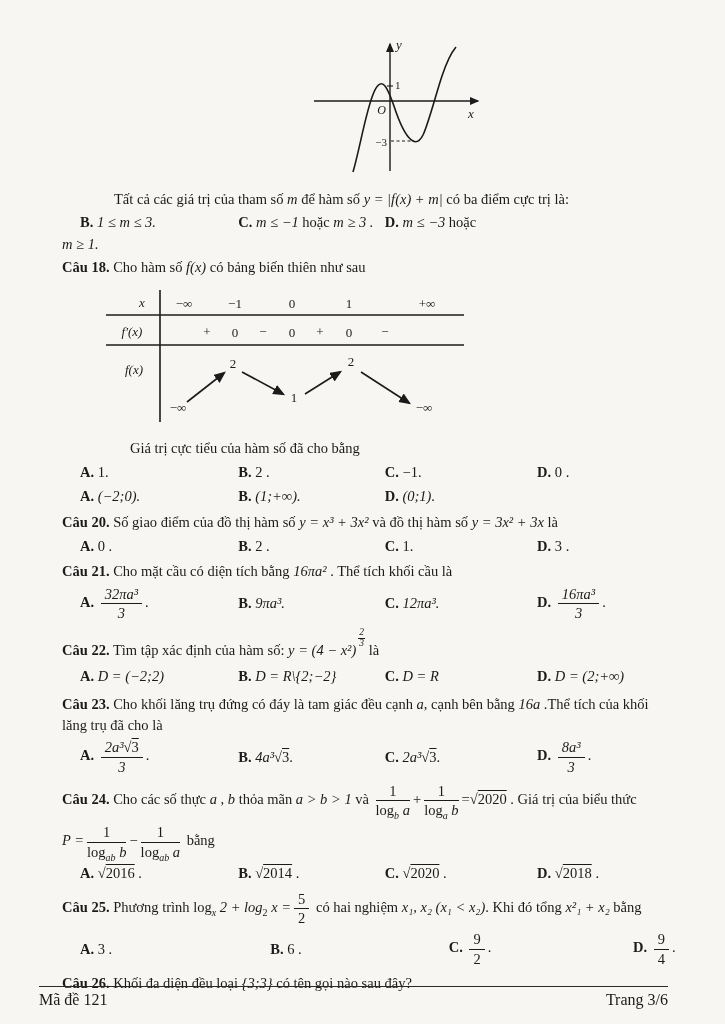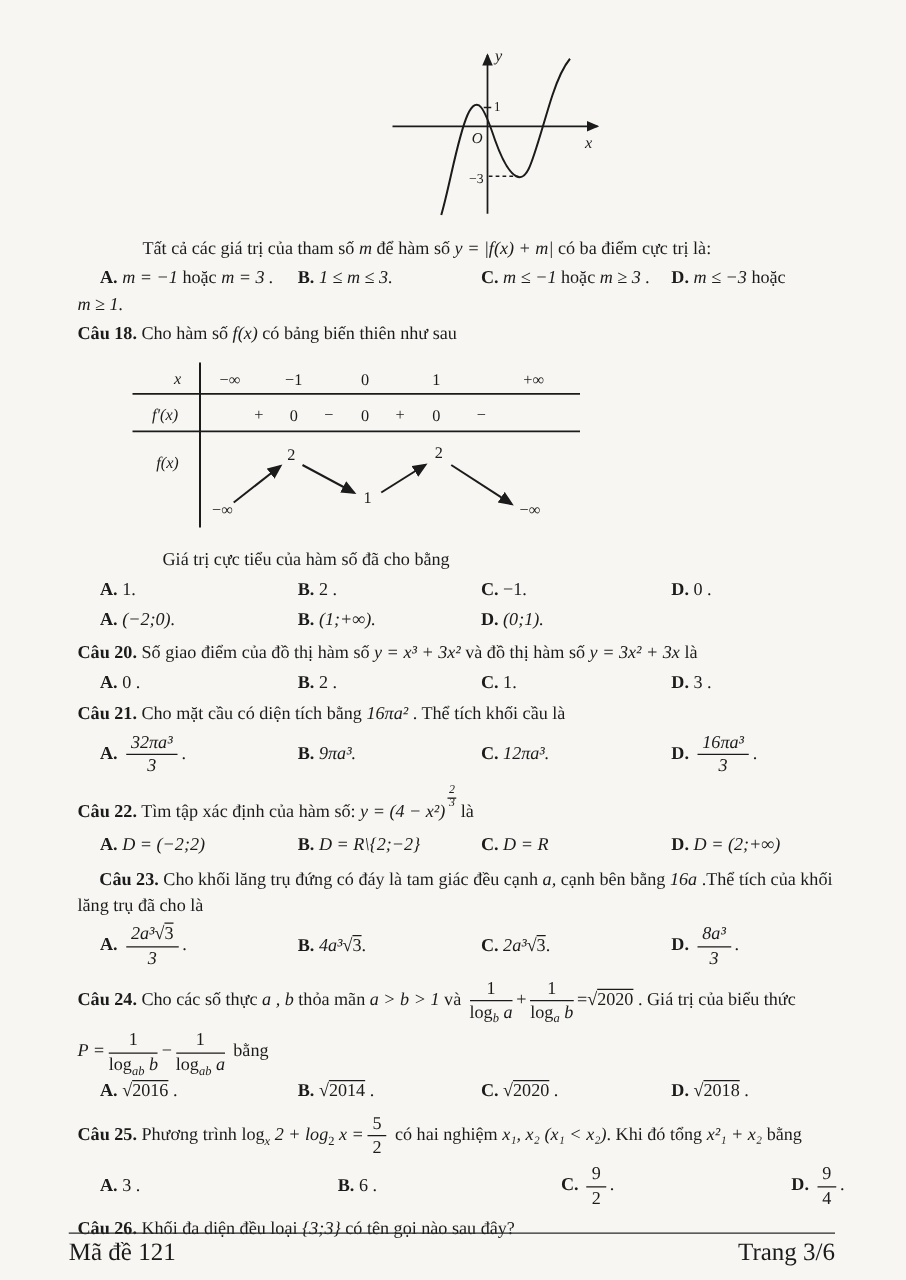--- a/index.html
+++ b/index.html
@@ -23,22 +23,22 @@
   .frac .num{display:block;padding:0 4px 1px;border-bottom:1.3px solid #1b1b1b;}
   .frac .den{display:block;padding-top:1px;}
   .sq{white-space:nowrap;}
   .sq .bar{text-decoration:overline;}
   sub{font-size:10px;line-height:0;}
   .supfrac{display:inline-block;text-align:center;font-size:9.5px;line-height:1.05;vertical-align:9px;margin-left:2px;font-style:italic;}
   .supfrac .num{display:block;border-bottom:0.9px solid #1b1b1b;padding:0 1px;}
   .graph-wrap{margin:36px 0 0 246px;width:182px;height:138px;}
   .tbl-wrap{margin:10px 0 0 40px;width:372px;height:136px;}
   svg text{fill:#1b1b1b;}
-  .footer{position:absolute;left:55px;right:57px;top:986px;border-top:1.4px solid #2a2a2a;
-    display:flex;justify-content:space-between;padding-top:4px;font-size:20px;}
+  .footer{position:absolute;left:39px;right:57px;top:986px;border-top:1.4px solid #2a2a2a;
+    display:flex;justify-content:space-between;padding-top:4px;font-size:16px;}
 </style>
 </head>
 <body>
 
 <div class="page">
 
   <div class="graph-wrap">
     <svg width="182" height="138" viewBox="0 0 182 138">
       <defs>
         <marker id="ah" markerWidth="8" markerHeight="8" refX="6" refY="3" orient="auto">
@@ -55,21 +55,20 @@
       <text x="78" y="78" font-size="12" font-style="italic" text-anchor="end">O</text>
       <text x="87" y="53" font-size="11">1</text>
       <text x="79" y="110" font-size="11" text-anchor="end">−3</text>
     </svg>
   </div>
 
   <div class="line indent1" style="margin-top:15px;">
     <span class="t">Tất cả các giá trị của tham số </span><span class="m">m</span><span class="t"> để hàm số </span><span class="m">y = |f(x) + m|</span><span class="t"> có ba điểm cực trị là:</span>
   </div>
   <div class="opts line" style="margin-top:2px;">
-    <span class="cell"><span class="b">A.</span> <span class="m">m = −1</span><span class="t"> hoặc </span><span class="m">m = 3 .</span></span>
     <span class="cell"><span class="b">B.</span> <span class="m">1 ≤ m ≤ 3.</span></span>
     <span class="cell"><span class="b">C.</span> <span class="m">m ≤ −1</span><span class="t"> hoặc </span><span class="m">m ≥ 3 .</span></span>
     <span class="cell"><span class="b">D.</span> <span class="m">m ≤ −3</span> <span class="t"> hoặc</span></span>
   </div>
   <div class="line" style="margin-top:1px;">
     <span class="m">m ≥ 1.</span>
   </div>
 
   <div class="line" style="margin-top:2px;font-family:Liberation Serif, serif;">
     <span class="b">Câu 18.</span><span class="t"> Cho hàm số </span><span class="m">f(x)</span><span class="t"> có bảng biến thiên như sau</span>
@@ -151,21 +150,21 @@
   <div class="line" style="margin-top:7px;">
     <span class="b">Câu 22.</span><span class="t"> Tìm tập xác định của hàm số: </span><span class="m">y = (4 − x²)</span><span class="supfrac"><span class="num">2</span><span class="den">3</span></span><span class="t"> là</span>
   </div>
   <div class="opts line" style="margin-top:5px;">
     <span class="cell"><span class="b">A.</span> <span class="m">D = (−2;2)</span></span>
     <span class="cell"><span class="b">B.</span> <span class="m">D = R\{2;−2}</span></span>
     <span class="cell"><span class="b">C.</span> <span class="m">D = R</span></span>
     <span class="cell"><span class="b">D.</span> <span class="m">D = (2;+∞)</span></span>
   </div>
 
-  <div class="line" style="margin-top:7px;text-align:right;">
+  <div class="line" style="margin-top:7px;">
     <span class="b">Câu 23.</span><span class="t"> Cho khối lăng trụ đứng có đáy là tam giác đều cạnh </span><span class="m">a,</span><span class="t"> cạnh bên bằng </span><span class="m">16a</span><span class="t"> .Thể tích của khối</span>
   </div>
   <div class="line">
     <span class="t">lăng trụ đã cho là</span>
   </div>
   <div class="opts" style="margin-top:3px;">
     <span class="cell"><span class="b">A.</span> <span class="frac"><span class="num"><span class="m">2a³</span><span class="sq"><span class="rad">√</span><span class="bar">3</span></span></span><span class="den m">3</span></span><span class="t">.</span></span>
     <span class="cell"><span class="b">B.</span> <span class="m">4a³</span><span class="sq"><span class="rad">√</span><span class="bar">3</span></span><span class="t">.</span></span>
     <span class="cell"><span class="b">C.</span> <span class="m">2a³</span><span class="sq"><span class="rad">√</span><span class="bar">3</span></span><span class="t">.</span></span>
     <span class="cell"><span class="b">D.</span> <span class="frac"><span class="num m">8a³</span><span class="den m">3</span></span><span class="t">.</span></span>

